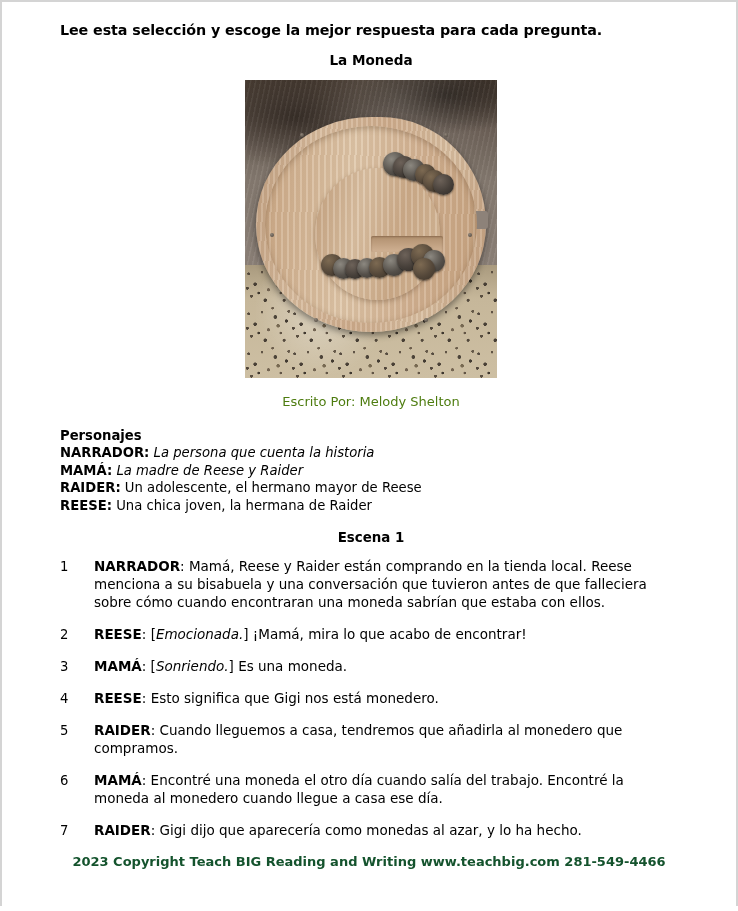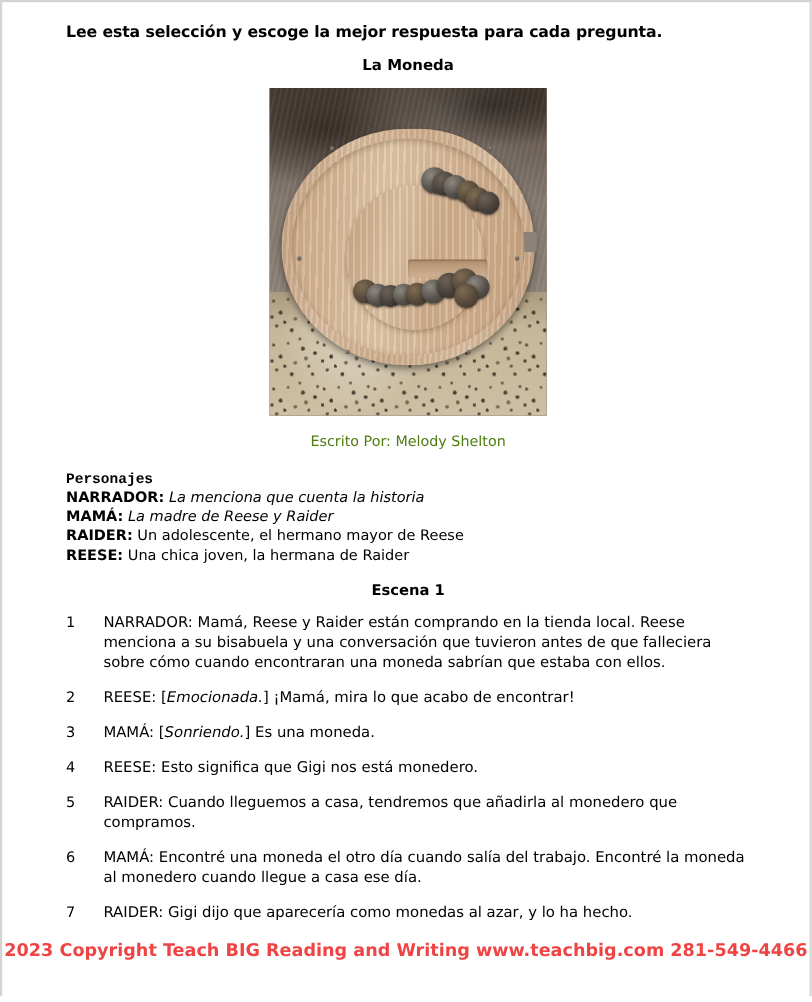--- a/index.html
+++ b/index.html
@@ -192,21 +192,21 @@
     color: #4d7c0f;
     margin-top: 16px;
   }
 
   .personajes {
     margin-top: 18px;
     font-size: 13.2px;
     line-height: 1.32;
     color: #000;
   }
-  .personajes .ptitle { font-weight: bold; font-family: Liberation Mono, monospace; }
+  .personajes .ptitle { font-weight: bold; }
   .personajes .cname { font-weight: bold; }
   .personajes .cdesc-i { font-style: italic; }
 
   .scene-title {
     text-align: center;
     font-weight: bold;
     font-size: 13.4px;
     margin-top: 16px;
     color: #000;
   }
@@ -218,31 +218,31 @@
     font-size: 13.5px;
     line-height: 1.33;
     color: #000;
   }
   .line-num {
     width: 34px;
     flex: 0 0 34px;
     font-size: 13.2px;
   }
   .line-body { flex: 1 1 auto; }
-  .spk { font-weight: normal; }
+  .spk { font-weight: bold; }
   .stage { font-style: italic; }
 
   .footer {
     position: absolute;
     left: 0; right: 0;
     top: 852px;
     text-align: center;
-    font-size: 16px;
+    font-size: 13px;
     font-weight: bold;
-    color: #ef4444;
+    color: #14532d;
   }
 </style>
 </head>
 <body>
 
 <div class="page">
   <div class="content">
 
     <div class="instruction">Lee esta selección y escoge la mejor respuesta para cada pregunta.</div>
 
@@ -293,21 +293,21 @@
       </div>
     </div>
 
     <div class="credit">Escrito Por: Melody Shelton</div>
 
     <div class="personajes">
       <div class="ptitle">Personajes</div>
 
       <div>
         <span class="cname">NARRADOR:</span>
-        <span class="cdesc-i">La menciona que cuenta la historia</span>
+        <span class="cdesc-i">La persona que cuenta la historia</span>
       </div>
       <div>
         <span class="cname">MAMÁ:</span>
         <span class="cdesc-i">La madre de Reese y Raider</span>
       </div>
       <div>
         <span class="cname">RAIDER:</span>
         <span>Un adolescente, el hermano mayor de Reese</span>
       </div>
       <div>

